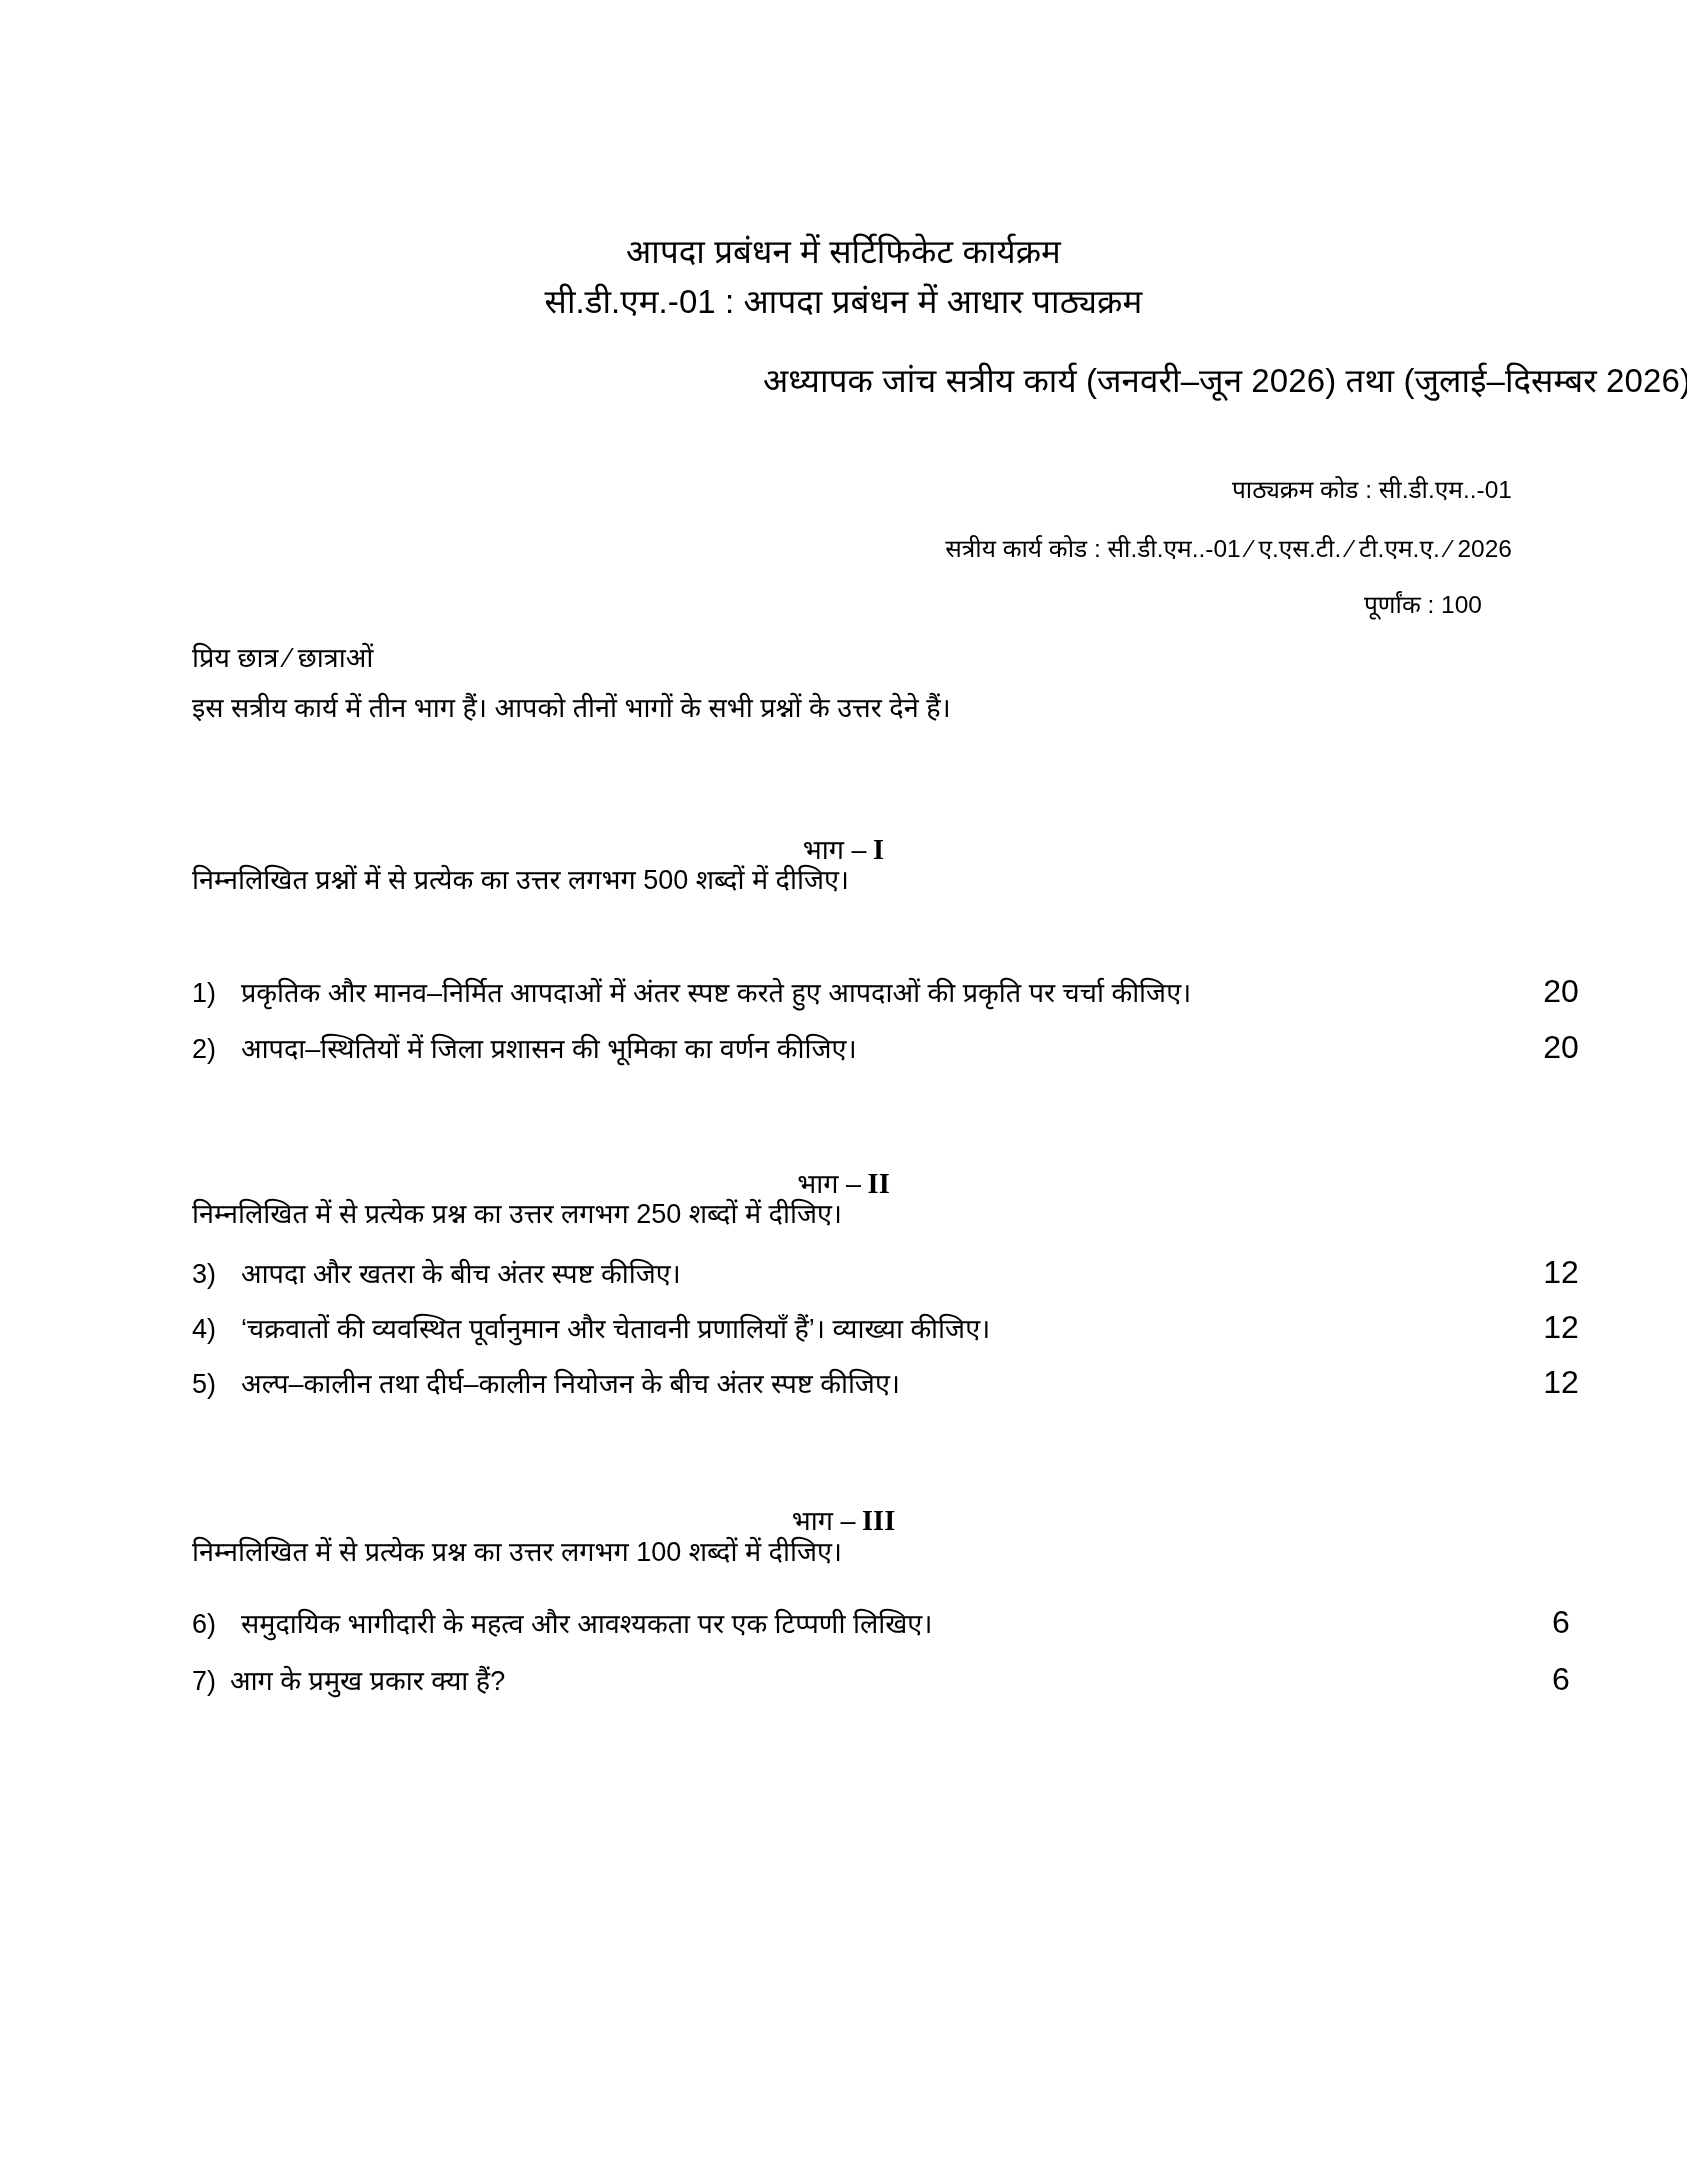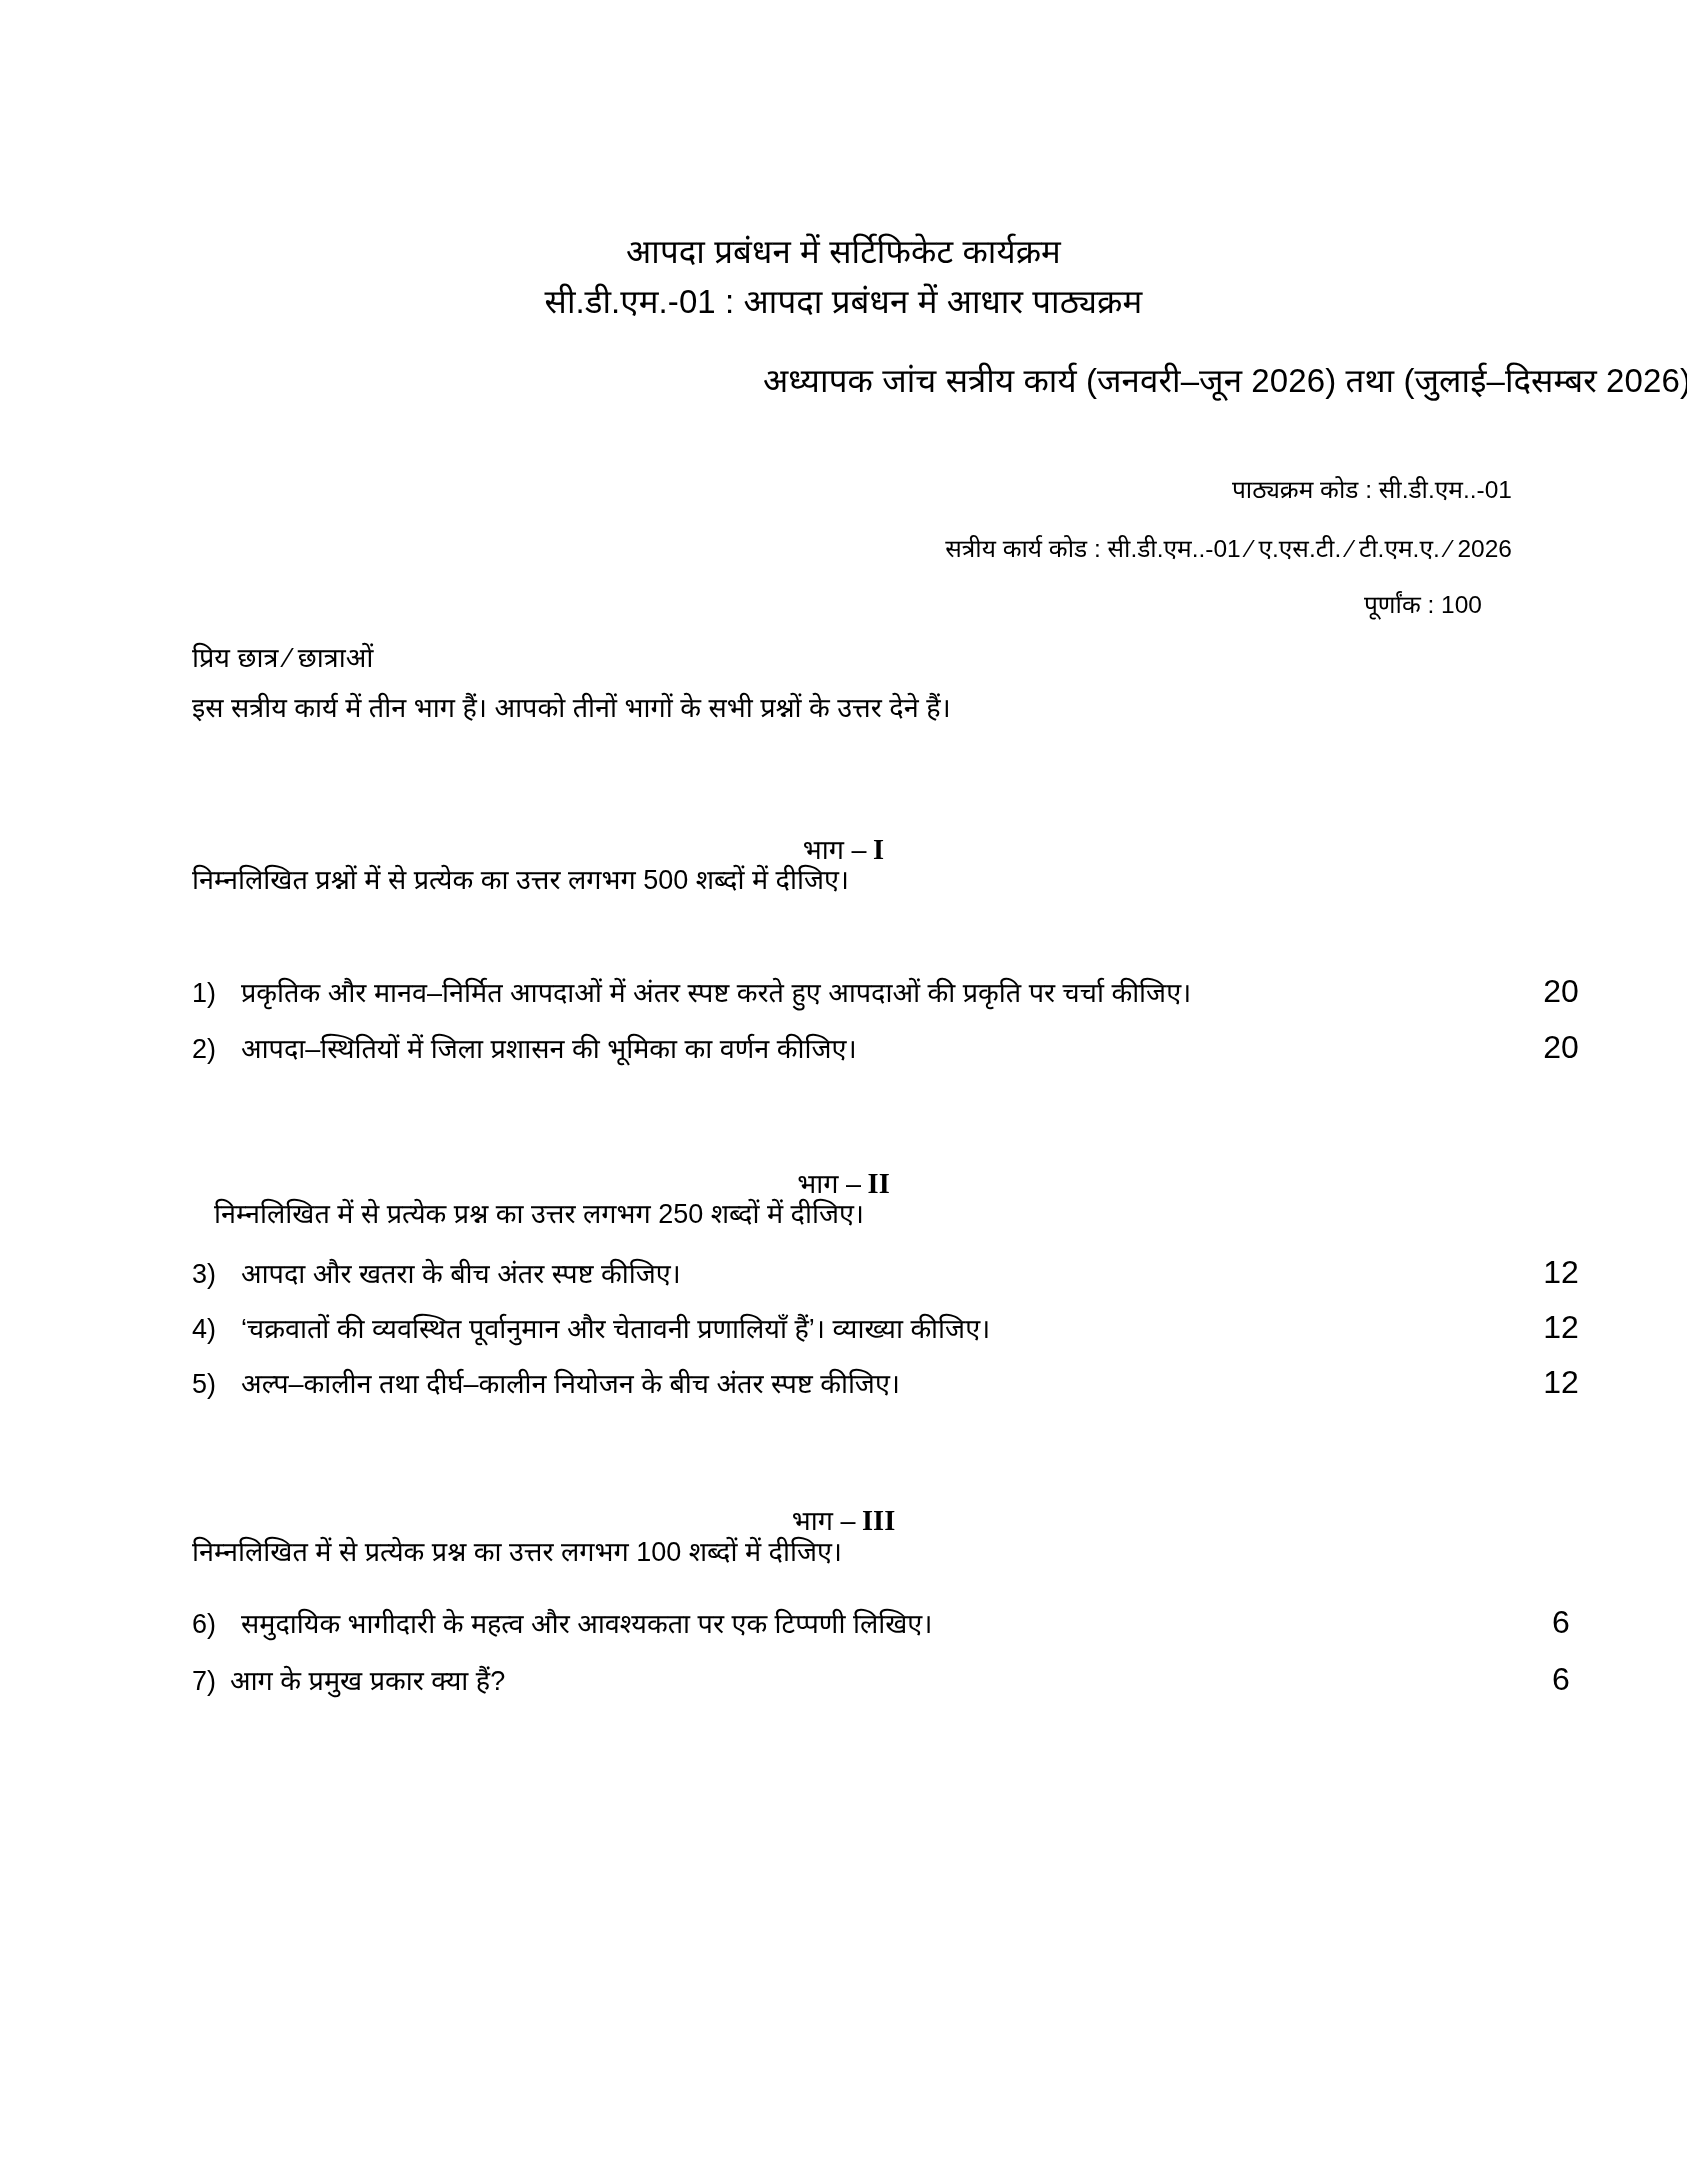--- a/index.html
+++ b/index.html
@@ -115,21 +115,21 @@
   <div class="q-row" style="top:1029px;">
     <span class="q-num">2)</span>
     <span class="q-text">आपदा–स्थितियों में जिला प्रशासन की भूमिका का वर्णन कीजिए।</span>
     <span class="q-marks">20</span>
   </div>
 
   <div class="abs part-heading" style="top:1128px; left:0;">
     <span>भाग  –</span><span class="roman">II</span>
   </div>
 
-  <div class="abs body-line" style="top:1194px; left:192px;margin-left:22px;">निम्नलिखित में से प्रत्येक प्रश्न का उत्तर लगभग 250 शब्दों में दीजिए।</div>
+  <div class="abs body-line" style="top:1194px; left:192px;">निम्नलिखित में से प्रत्येक प्रश्न का उत्तर लगभग 250 शब्दों में दीजिए।</div>
 
   <div class="q-row" style="top:1254px;">
     <span class="q-num">3)</span>
     <span class="q-text">आपदा और खतरा के बीच अंतर स्पष्ट कीजिए।</span>
     <span class="q-marks">12</span>
   </div>
 
   <div class="q-row" style="top:1309px;">
     <span class="q-num">4)</span>
     <span class="q-text">‘चक्रवातों की व्यवस्थित पूर्वानुमान और चेतावनी प्रणालियाँ हैं’। व्याख्या कीजिए।</span>

